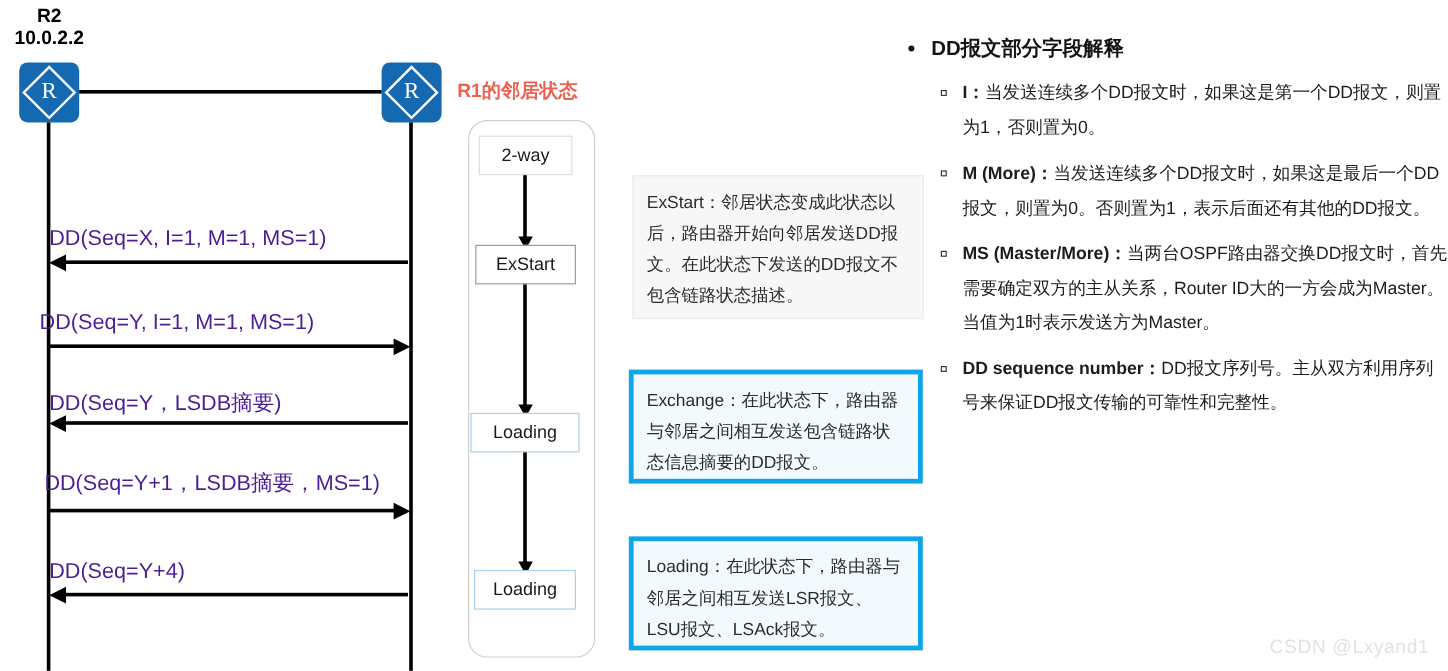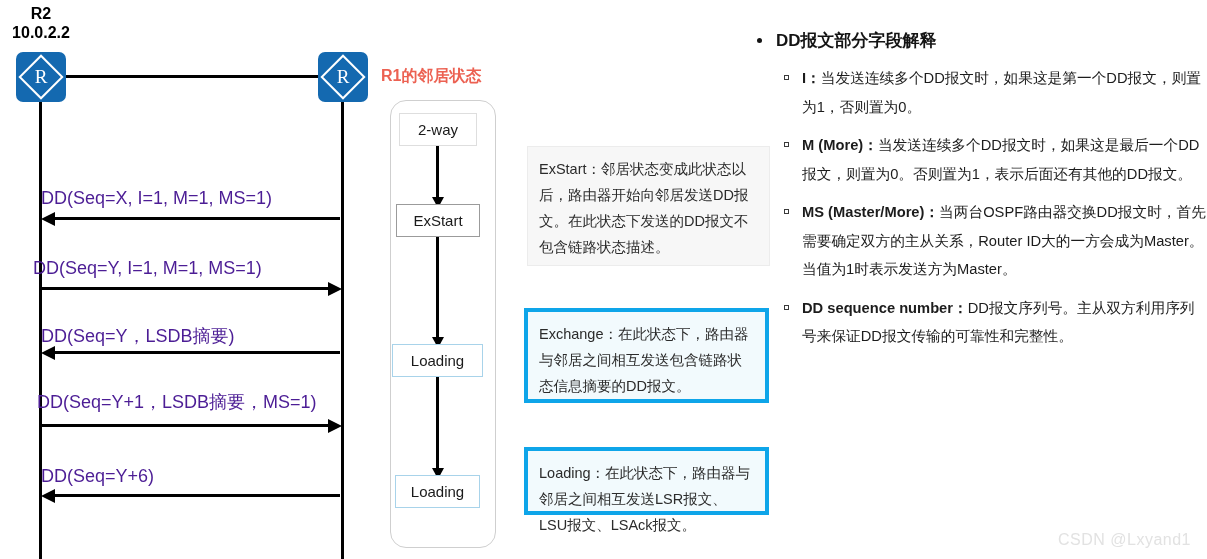--- a/index.html
+++ b/index.html
@@ -234,21 +234,21 @@
   <div class="arrow-head right" style="left:328px; top:281.5px;"></div>
 
   <div class="msg-label" style="left:41px; top:324px; width:298px;">DD(Seq=Y，LSDB摘要)</div>
   <div class="arrow-line" style="left:52px; top:351px; width:288px;"></div>
   <div class="arrow-head left" style="left:41px; top:345.5px;"></div>
 
   <div class="msg-label" style="left:37px; top:390px; width:306px;">DD(Seq=Y+1，LSDB摘要，MS=1)</div>
   <div class="arrow-line" style="left:41px; top:424px; width:288px;"></div>
   <div class="arrow-head right" style="left:328px; top:418.5px;"></div>
 
-  <div class="msg-label" style="left:41px; top:466px; width:298px;">DD(Seq=Y+6)</div>
+  <div class="msg-label" style="left:41px; top:466px; width:298px;">DD(Seq=Y+4)</div>
   <div class="arrow-line" style="left:52px; top:494px; width:288px;"></div>
   <div class="arrow-head left" style="left:41px; top:488.5px;"></div>
 </div>
 
 <div class="red-caption" style="left:381px; top:66px;">R1的邻居状态</div>
 
 <div id="state-flow">
   <div class="state-box gray-light" style="left:8px; top:12px; width:78px; height:33px; line-height:31px;">2-way</div>
   <div class="flow-arrow-line" style="left:45px; top:45px; height:53px;"></div>
   <div class="flow-arrow-head" style="left:41px; top:96px;"></div>
@@ -261,21 +261,21 @@
   <div class="flow-arrow-line" style="left:45px; top:276px; height:93px;"></div>
   <div class="flow-arrow-head" style="left:41px; top:367px;"></div>
 
   <div class="state-box blue" style="left:4px; top:374px; width:85px; height:33px; line-height:31px;">Loading</div>
 </div>
 
 <div class="callout gray" style="left:527px; top:146px; width:243px; height:120px;">ExStart：邻居状态变成此状态以后，路由器开始向邻居发送DD报文。在此状态下发送的DD报文不包含链路状态描述。</div>
 
 <div class="callout blue" style="left:524px; top:308px; width:245px; height:95px;">Exchange：在此状态下，路由器与邻居之间相互发送包含链路状态信息摘要的DD报文。</div>
 
-<div class="callout blue" style="left:524px; top:447px; width:245px; height:68px;">Loading：在此状态下，路由器与邻居之间相互发送LSR报文、LSU报文、LSAck报文。</div>
+<div class="callout blue" style="left:524px; top:447px; width:245px; height:95px;">Loading：在此状态下，路由器与邻居之间相互发送LSR报文、LSU报文、LSAck报文。</div>
 
 <div id="explain-panel">
 
   <div class="lvl1">
     <span class="bullet1"></span>
     <span>DD报文部分字段解释</span>
   </div>
 
   <div class="lvl2">
     <span class="bullet2"></span>

